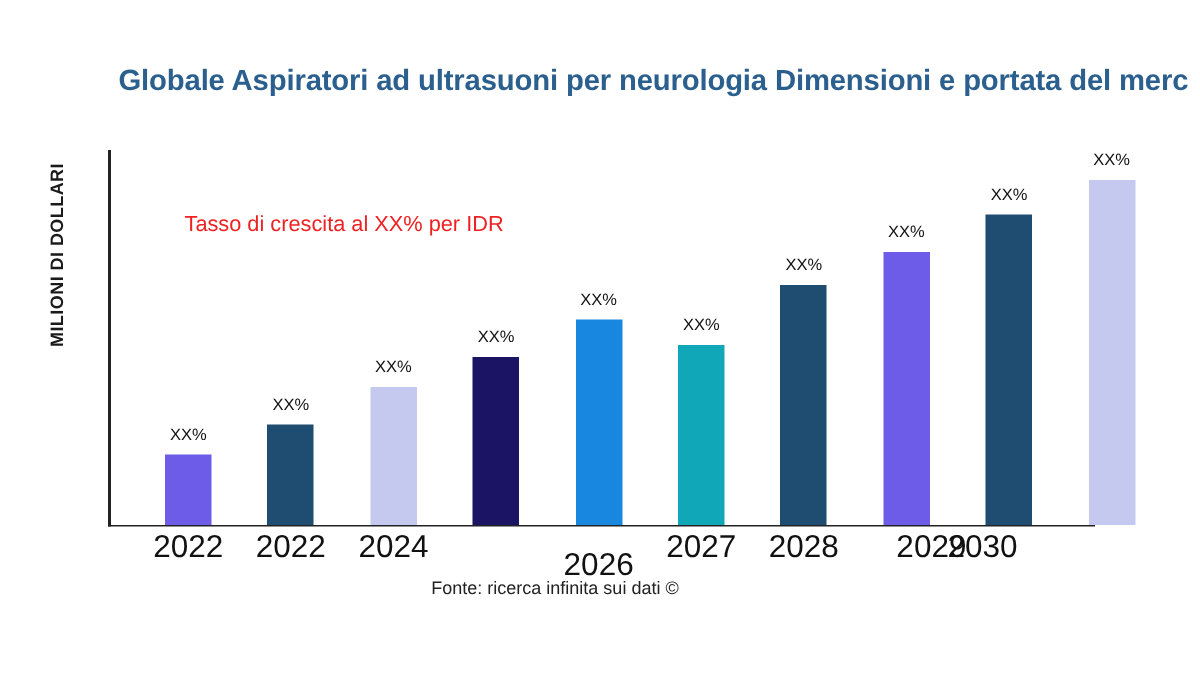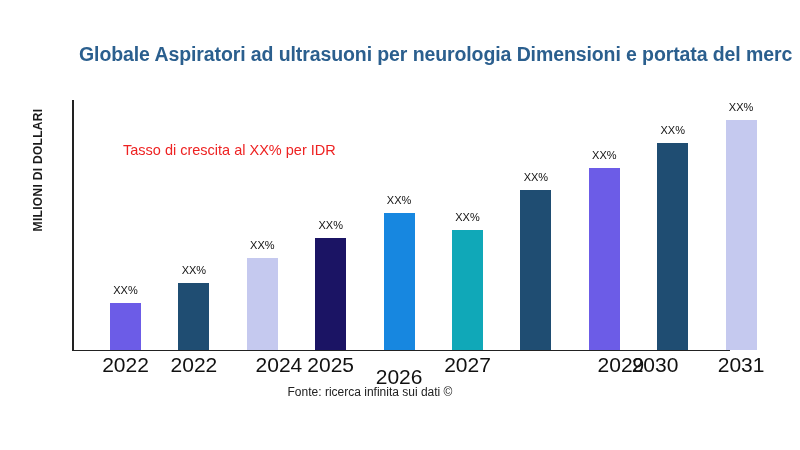--- a/index.html
+++ b/index.html
@@ -133,40 +133,39 @@
 
   <div id="plot-area">
       <div class="bar" style="left: 110px; width: 31px; height: 47.5px; background: rgb(108, 92, 231);"></div>
       <div class="bar-label" style="left: 85.5px; width: 80px; top: 280.5px;">XX%</div>
       <div class="tick-label" style="left: 85.5px; width: 80px;">2022</div>
       <div class="bar" style="left: 178.4px; width: 31px; height: 67.5px; background: rgb(31, 77, 114);"></div>
       <div class="bar-label" style="left: 153.9px; width: 80px; top: 260.5px;">XX%</div>
       <div class="tick-label" style="left: 153.9px; width: 80px;">2022</div>
       <div class="bar" style="left: 246.8px; width: 31px; height: 92.5px; background: rgb(197, 201, 239);"></div>
       <div class="bar-label" style="left: 222.3px; width: 80px; top: 235.5px;">XX%</div>
-      <div class="tick-label" style="left: 222.3px; width: 80px; text-align: right;">2024</div>
+      <div class="tick-label" style="left: 222.3px; width: 80px;">2024</div>
       <div class="bar" style="left: 315.2px; width: 31px; height: 112.5px; background: rgb(27, 20, 100);"></div>
       <div class="bar-label" style="left: 290.7px; width: 80px; top: 215.5px;">XX%</div>
-      <div class="tick-label" style="left: 290.7px; width: 80px;">2025</div>
       <div class="bar" style="left: 383.6px; width: 31px; height: 137.5px; background: rgb(23, 135, 224);"></div>
       <div class="bar-label" style="left: 359.1px; width: 80px; top: 190.5px;">XX%</div>
       <div class="tick-label" style="left: 359.1px; width: 80px; margin-top: 12px;">2026</div>
       <div class="bar" style="left: 452px; width: 31px; height: 120px; background: rgb(16, 168, 184);"></div>
       <div class="bar-label" style="left: 427.5px; width: 80px; top: 208px;">XX%</div>
       <div class="tick-label" style="left: 427.5px; width: 80px;">2027</div>
       <div class="bar" style="left: 520.4px; width: 31px; height: 160px; background: rgb(31, 77, 114);"></div>
       <div class="bar-label" style="left: 495.9px; width: 80px; top: 168px;">XX%</div>
+      <div class="tick-label" style="left: 495.9px; width: 80px;">2028</div>
       <div class="bar" style="left: 588.8px; width: 31px; height: 182.5px; background: rgb(108, 92, 231);"></div>
       <div class="bar-label" style="left: 564.3px; width: 80px; top: 145.5px;">XX%</div>
       <div class="tick-label" style="left: 564.3px; width: 80px; text-align: right;">2029</div>
       <div class="bar" style="left: 657.2px; width: 31px; height: 207.5px; background: rgb(31, 77, 114);"></div>
       <div class="bar-label" style="left: 632.7px; width: 80px; top: 120.5px;">XX%</div>
       <div class="tick-label" style="left: 615px; width: 80px;">2030</div>
       <div class="bar" style="left: 725.6px; width: 31px; height: 230px; background: rgb(197, 201, 239);"></div>
       <div class="bar-label" style="left: 701.1px; width: 80px; top: 98px;">XX%</div>
-      <div class="tick-label" style="left: 701.1px; width: 80px;">2031</div>
     </div>
 
   <div id="growth-note">Tasso di crescita al XX% per IDR</div>
 
   <div id="source-note">Fonte: ricerca infinita sui dati ©</div>
 
 </div>
 
 </body></html>

